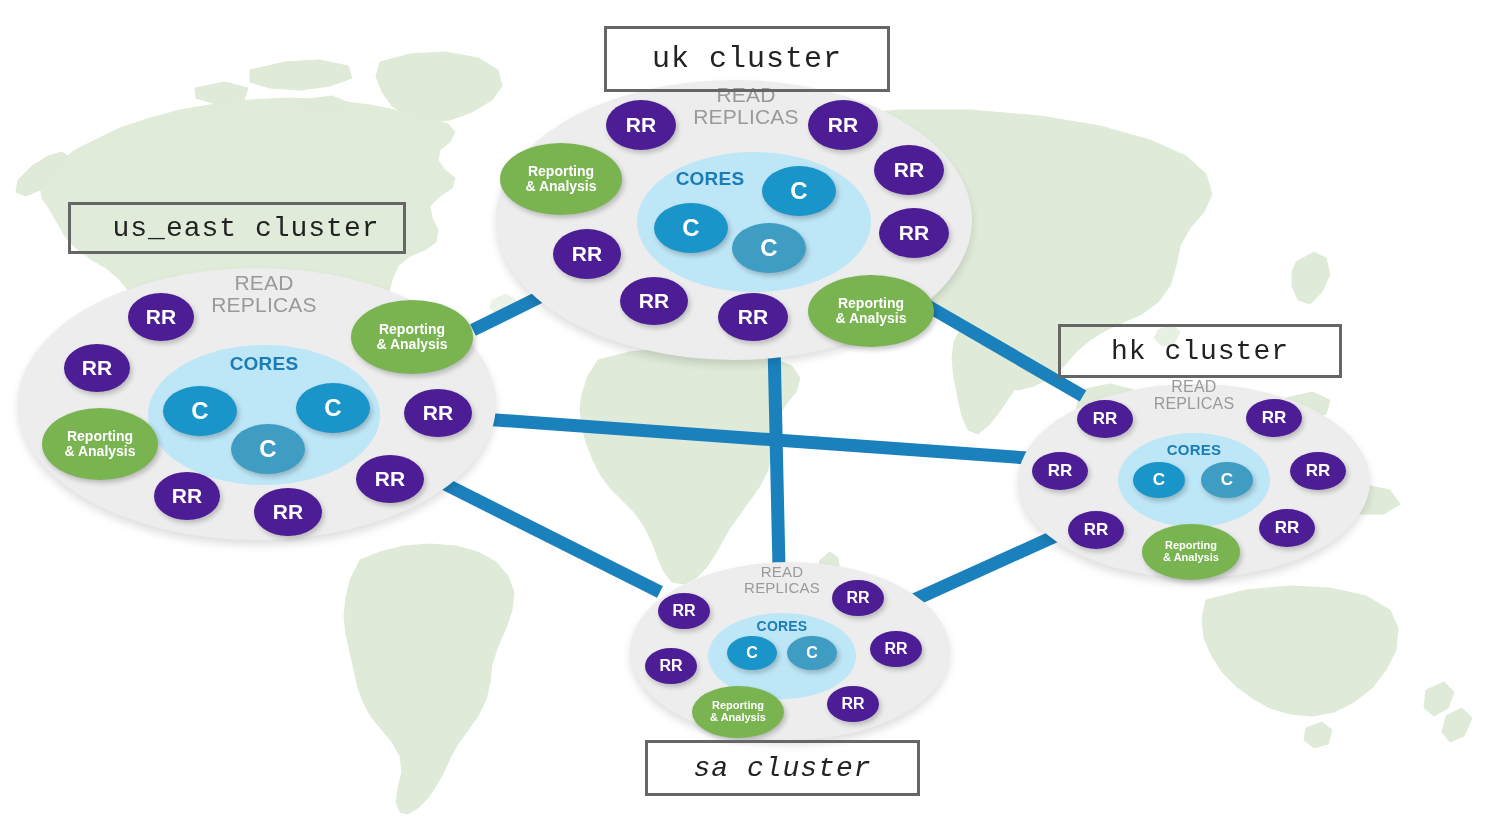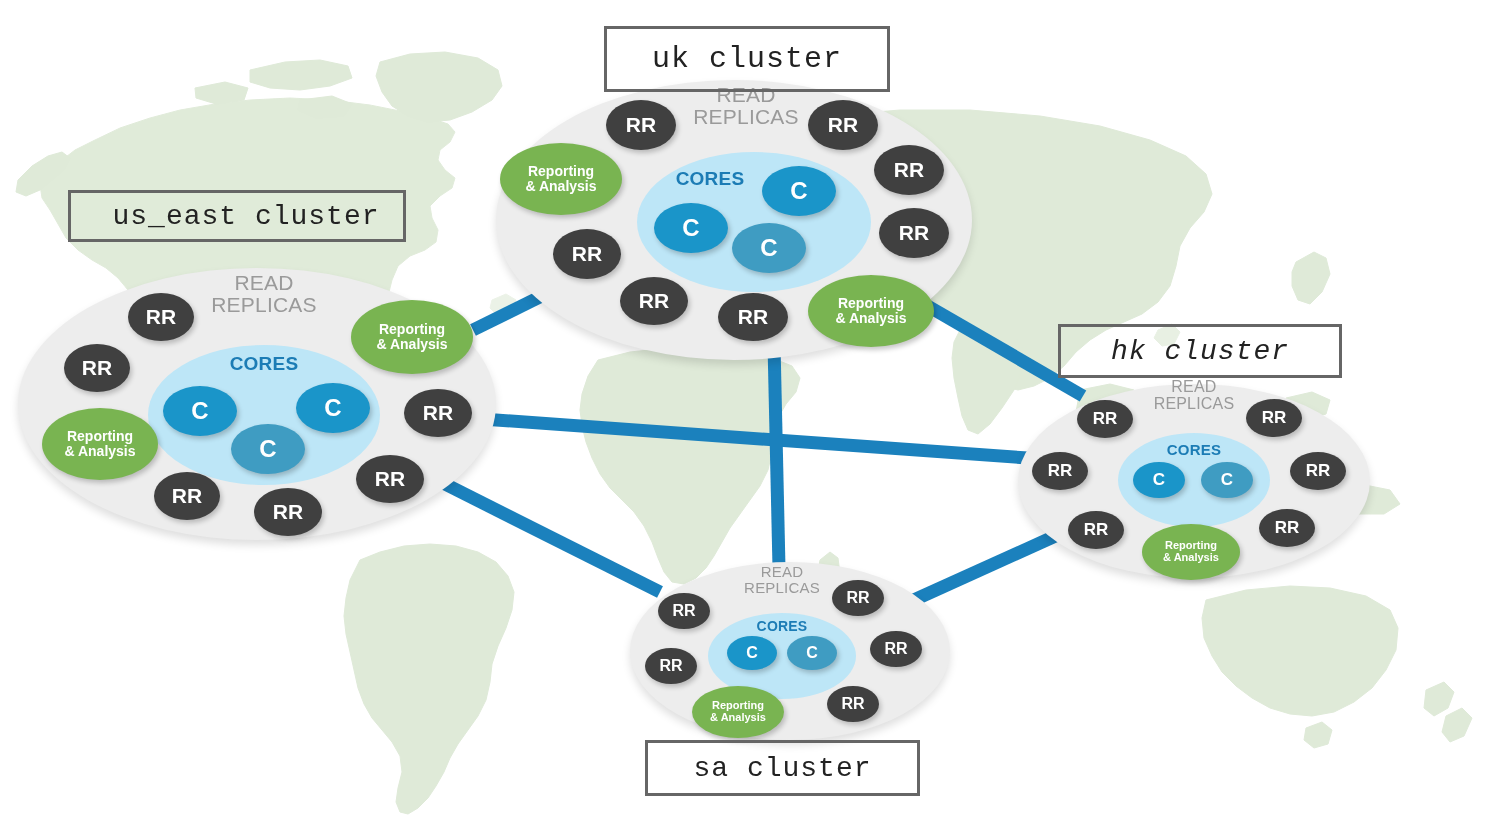--- a/index.html
+++ b/index.html
@@ -74,21 +74,21 @@
     display: flex;
     align-items: center;
     justify-content: center;
     text-align: center;
     color: #ffffff;
     font-weight: bold;
     line-height: 1.08;
     box-shadow: 2px 3px 5px rgba(0,0,0,0.22);
     white-space: pre-line;
   }
-  .node.rr  { background: #404040; text-align: right; }
+  .node.rr  { background: #4c1d95; text-align: right; }
   .node.ra  { background: #79b451; }
   .node.core      { background: #1a95c9; }
   .node.core-dark { background: #3f9cc2; }
 
   
   .title-box {
     position: absolute;
     border: 3px solid #666666;
     background: rgba(255,255,255,0.0);
     display: flex;
@@ -273,19 +273,19 @@
         <div class="node ra" style="left: 692px; top: 686px; width: 92px; height: 52px; font-size: 11px;">Reporting
 &amp; Analysis</div>
         <div class="node rr" style="left: 645px; top: 648px; width: 52px; height: 36px; font-size: 16px;">RR</div>
         <div class="node rr" style="left: 658px; top: 593px; width: 52px; height: 36px; font-size: 16px;">RR</div>
         <div class="node core" style="left: 727px; top: 636px; width: 50px; height: 34px; font-size: 16px;">C</div>
         <div class="node core-dark" style="left: 787px; top: 636px; width: 50px; height: 34px; font-size: 16px;">C</div>
       </div>
     </div>
 
   <div id="titles-root">
-      <div class="title-box" style="left: 68px; top: 190px; width: 338px; height: 52px; font-size: 28px; padding-left: 18px;">us_east cluster</div>
+      <div class="title-box" style="left: 68px; top: 202px; width: 338px; height: 52px; font-size: 28px; padding-left: 18px;">us_east cluster</div>
       <div class="title-box" style="left: 604px; top: 16px; width: 286px; height: 66px; font-size: 30px; margin-top: 10px;">uk cluster</div>
-      <div class="title-box" style="left: 1058px; top: 324px; width: 284px; height: 54px; font-size: 28px; font-style: italic;">hk cluster</div>
-      <div class="title-box" style="left: 645px; top: 740px; width: 275px; height: 56px; font-size: 28px;">sa cluster</div>
+      <div class="title-box" style="left: 1058px; top: 324px; width: 284px; height: 54px; font-size: 28px;">hk cluster</div>
+      <div class="title-box" style="left: 645px; top: 740px; width: 275px; height: 56px; font-size: 28px; font-style: italic;">sa cluster</div>
     </div>
 
 </div>
 
 </body></html>

